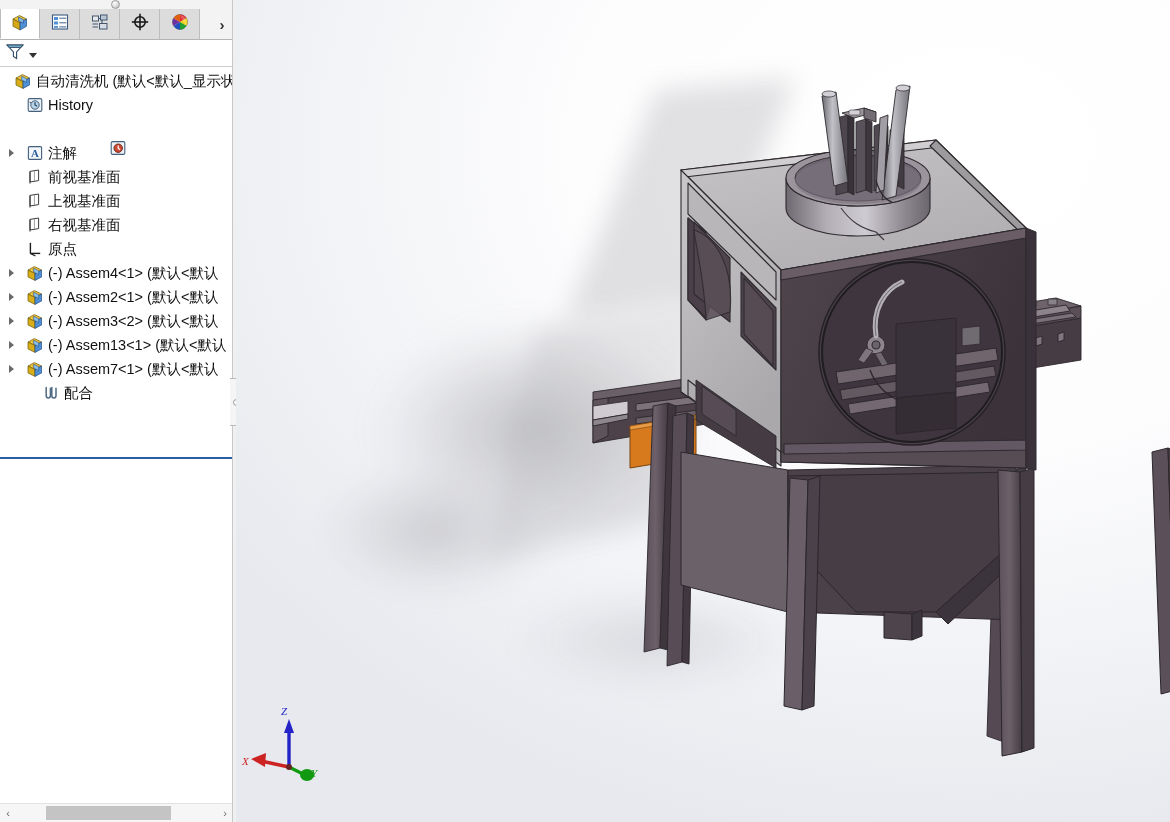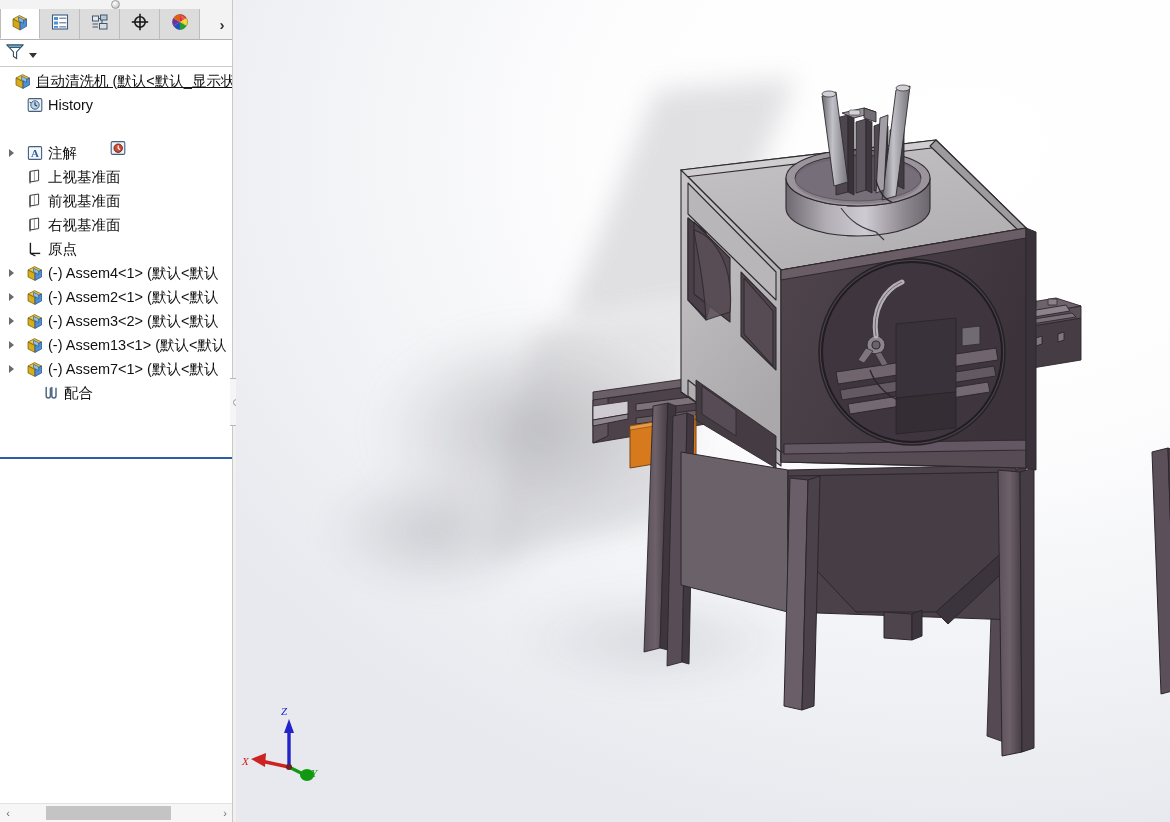--- a/index.html
+++ b/index.html
@@ -305,21 +305,21 @@
             <path d="M3 4 H19 L12.6 11 V17.4 L9.4 15.4 V11 Z" fill="#ffffff" stroke="#2f4a63" stroke-width="1.1"></path>
             <path d="M3 4 H19 L16.8 6.4 H5.2 Z" fill="#79b4d8" stroke="#2f4a63" stroke-width="1"></path>
           </svg>
         </span>
         <span class="caret-down"></span>
       </div>
 
     </div>
 
     <div id="tree">
-        <div class="tree-row" style="padding-left: 0px; text-decoration: underline;">
+        <div class="tree-row" style="padding-left: 0px;">
           <span class="expander"></span>
           <span class="ic">
             <svg width="18" height="18" viewBox="0 0 18 18">
               <polygon points="2,6 8.5,2.6 15.5,6 9,9.6" fill="#f2c437" stroke="#6b5a10" stroke-width="0.7"></polygon>
               <polygon points="2,6 9,9.6 9,16.4 2,13" fill="#d9ac1a" stroke="#6b5a10" stroke-width="0.7"></polygon>
               <polygon points="15.5,6 9,9.6 9,16.4 15.5,13" fill="#4f8fd6" stroke="#234f84" stroke-width="0.7"></polygon>
               <polygon points="7.6,4.2 12.6,6.8 12.6,10.4 7.6,7.9" fill="#8dc2ec" stroke="#234f84" stroke-width="0.6"></polygon>
             </svg>
           </span>
           <span class="lbl">自动清洗机  (默认&lt;默认_显示状</span>
@@ -365,33 +365,33 @@
         <div class="tree-row" style="padding-left: 4px;">
           <span class="expander"></span>
           <span style="flex: 0 0 8px;"></span>
           <span class="ic">
             <svg width="18" height="18" viewBox="0 0 18 18">
               <polygon points="4,3.4 12.6,2 12.6,12.6 4,14" fill="#ffffff" stroke="#3c3c3c" stroke-width="1"></polygon>
               <line x1="4" y1="3.4" x2="4" y2="15.4" stroke="#3c3c3c" stroke-width="1.1"></line>
               <line x1="8.4" y1="2.7" x2="8.4" y2="13.4" stroke="#8a8a8a" stroke-width="0.8"></line>
             </svg>
           </span>
-          <span class="lbl">上视基准面</span>
+          <span class="lbl">前视基准面</span>
         </div>
         <div class="tree-row" style="padding-left: 4px;">
           <span class="expander"></span>
           <span style="flex: 0 0 8px;"></span>
           <span class="ic">
             <svg width="18" height="18" viewBox="0 0 18 18">
               <polygon points="4,3.4 12.6,2 12.6,12.6 4,14" fill="#ffffff" stroke="#3c3c3c" stroke-width="1"></polygon>
               <line x1="4" y1="3.4" x2="4" y2="15.4" stroke="#3c3c3c" stroke-width="1.1"></line>
               <line x1="8.4" y1="2.7" x2="8.4" y2="13.4" stroke="#8a8a8a" stroke-width="0.8"></line>
             </svg>
           </span>
-          <span class="lbl">前视基准面</span>
+          <span class="lbl">上视基准面</span>
         </div>
         <div class="tree-row" style="padding-left: 4px;">
           <span class="expander"></span>
           <span style="flex: 0 0 8px;"></span>
           <span class="ic">
             <svg width="18" height="18" viewBox="0 0 18 18">
               <polygon points="4,3.4 12.6,2 12.6,12.6 4,14" fill="#ffffff" stroke="#3c3c3c" stroke-width="1"></polygon>
               <line x1="4" y1="3.4" x2="4" y2="15.4" stroke="#3c3c3c" stroke-width="1.1"></line>
               <line x1="8.4" y1="2.7" x2="8.4" y2="13.4" stroke="#8a8a8a" stroke-width="0.8"></line>
             </svg>

